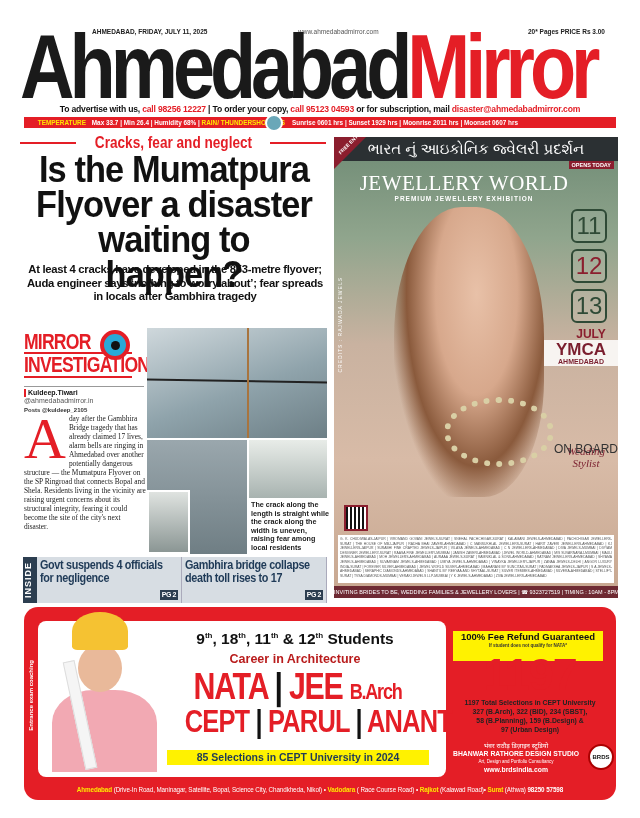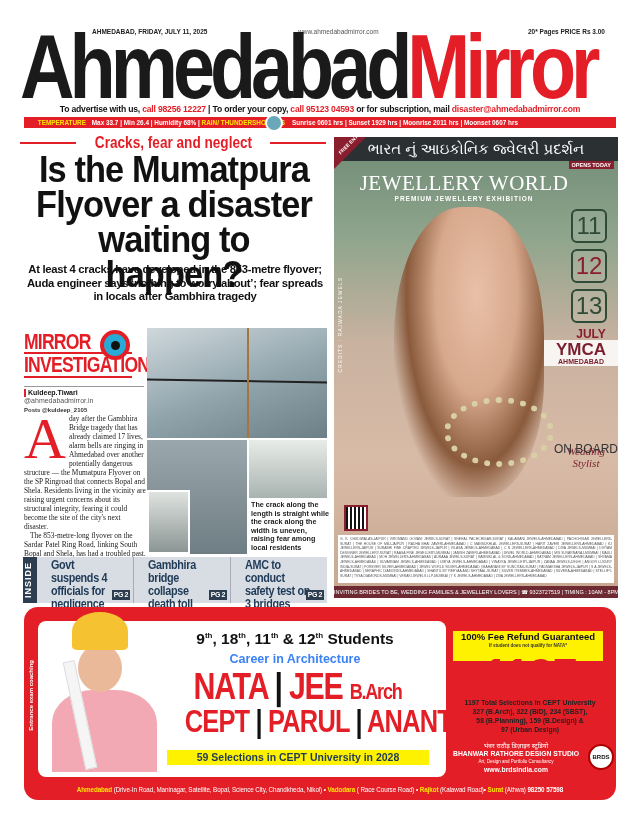--- a/index.html
+++ b/index.html
@@ -41,21 +41,21 @@
   .ph{position:absolute;background:linear-gradient(160deg,#cfd8dc,#8fa3ab 55%,#6d7f86);}
   .ph1{top:328px;left:147px;width:180px;height:110px;}
   .crack{position:absolute;height:2px;background:#222;}
   .ph2{top:440px;left:147px;width:100px;height:114px;background:linear-gradient(180deg,#9aa7ad,#6f7e84);}
   .ph3{top:440px;left:249px;width:78px;height:58px;background:linear-gradient(180deg,#e8ece8,#a8b3b0);}
   .ph4{top:490px;left:147px;width:43px;height:64px;background:linear-gradient(180deg,#dfe3e0,#8b9694);border:2px solid #fff;}
   .caption{top:501px;left:251px;width:78px;font-size:7.2px;line-height:8.6px;font-weight:bold;color:#222;}
   
   .inside{top:557px;left:23px;width:304px;height:46px;background:#d7dde3;display:flex;}
   .inside .lbl{width:14px;background:#2c3e50;color:#fff;font-weight:bold;font-size:9px;writing-mode:vertical-rl;transform:rotate(180deg);text-align:center;letter-spacing:1px;}
-  .inside .it{flex:1;padding:2px 14px;font-weight:bold;font-size:12.6px;line-height:13px;color:#1f3a57;border-right:1px solid #aab;position:relative;letter-spacing:-0.4px;}
+  .inside .it{flex:1;padding:2px 3px;font-weight:bold;font-size:12.6px;line-height:13px;color:#1f3a57;border-right:1px solid #aab;position:relative;letter-spacing:-0.4px;}
   .inside .it .t{display:block;transform:scaleX(0.86);transform-origin:left top;width:115%;}
   .inside .pg{position:absolute;right:3px;bottom:3px;background:#2c3e50;color:#fff;font-size:7px;padding:0 2px;line-height:10px;}
   
   .jad{top:137px;left:334px;width:284px;height:461px;background:linear-gradient(180deg,#6e8a74 0%,#90a58d 22%,#c9b2a0 45%,#d8bba7 70%,#c7a790 100%);overflow:hidden;}
   .jtop{position:absolute;top:0;left:0;width:284px;height:24px;background:#2b3033;color:#fff;font-size:15px;line-height:24px;text-align:center;}
   .free{position:absolute;top:0;left:0;width:0;height:0;border-top:32px solid #8b1e2e;border-right:32px solid transparent;}
   .freet{position:absolute;top:3px;left:1px;font-size:5px;color:#fff;transform:rotate(-45deg);font-weight:bold;line-height:5px;}
   .opens{position:absolute;top:24px;right:4px;background:#8b1e2e;color:#fff;font-size:5.5px;padding:1px 3px;font-weight:bold;}
   .jw{position:absolute;top:34px;left:0;width:260px;text-align:center;font-family:"Liberation Serif",serif;font-size:21px;color:#fff;letter-spacing:0.5px;}
   .jws{position:absolute;top:58px;left:0;width:260px;text-align:center;font-size:6.5px;color:#fff;font-weight:bold;letter-spacing:1px;}
@@ -77,21 +77,21 @@
   .bad{top:607px;left:24px;width:592px;height:193px;background:#e41e26;border-radius:14px;}
   .binner{position:absolute;top:14px;left:14px;width:408px;height:156px;background:#fff;border-radius:8px;}
   .girl{position:absolute;top:612px;left:52px;width:105px;height:160px;}
   .helmet{position:absolute;top:0;left:20px;width:56px;height:38px;border-radius:50% 50% 10% 10%;background:#f5c232;}
   .head{position:absolute;top:32px;left:26px;width:44px;height:48px;border-radius:50%;background:#e9b99a;}
   .shirt{position:absolute;top:78px;left:0;width:105px;height:82px;border-radius:40% 40% 0 0;background:#f2a9b3;}
   .roll{position:absolute;top:48px;left:22px;width:12px;height:110px;background:#f5f5f5;transform:rotate(-12deg);border:1px solid #ddd;}
   .vt{top:660px;left:28px;font-size:6px;color:#fff;writing-mode:vertical-rl;transform:rotate(180deg);font-weight:bold;}
   .std{top:630px;left:160px;width:270px;text-align:center;font-weight:bold;font-size:15.5px;color:#111;}
   .std sup{font-size:8px;}
-  .cia{top:652px;left:160px;width:270px;text-align:center;font-size:12.5px;color:#3b82f6;font-weight:bold;}
+  .cia{top:652px;left:160px;width:270px;text-align:center;font-size:12.5px;color:#b91c1c;font-weight:bold;}
   .nata{top:668px;left:160px;width:275px;text-align:center;font-weight:bold;font-size:37px;line-height:38px;color:#e41e26;letter-spacing:-1.5px;transform:scaleX(0.82);transform-origin:center top;white-space:nowrap;}
   .nata .k{color:#111;}
   .nata small{font-size:22px;}
   .cept{top:706px;left:160px;width:275px;text-align:center;font-weight:bold;font-size:31px;line-height:32px;color:#e41e26;letter-spacing:-1px;transform:scaleX(0.82);transform-origin:center top;white-space:nowrap;}
   .cept .k{color:#111;}
   .sel59{top:750px;left:167px;width:262px;height:15px;background:#fff200;text-align:center;font-weight:bold;font-size:10.5px;line-height:15px;color:#1f3a57;}
   .refund{top:631px;left:453px;width:150px;height:30px;background:#fff200;text-align:center;}
   .refund .a{font-weight:bold;font-size:9.5px;line-height:12px;color:#111;}
   .refund .b{font-size:4.5px;font-weight:bold;color:#333;}
   .big{top:651px;left:440px;width:180px;text-align:center;font-weight:bold;font-size:45px;line-height:48px;color:#e41e26;letter-spacing:-1px;}
@@ -146,44 +146,39 @@
 <div class="abs eye"></div>
 
 <div class="abs byline">
   <div class="n">Kuldeep.Tiwari</div>
   <div class="h">@ahmedabadmirror.in</div>
 </div>
 <div class="abs posts">Posts @kuldeep_2105</div>
 <div class="abs body">
   <span class="drop">A</span>
   <p>day after the Gambhira Bridge tragedy that has already claimed 17 lives, alarm bells are ringing in Ahmedabad over another potentially dangerous structure — the Mumatpura Flyover on the SP Ringroad that connects Bopal and Shela. Residents living in the vicinity are raising urgent concerns about its structural integrity, fearing it could become the site of the city's next disaster.</p>
-  <p><span>The 853-metre-long flyover on the Sardar Patel Ring Road, linking South Bopal and Shela, has had a troubled past.</span> <span class="pg4">PAGE 4 »</span></p>
 </div>
 
 <div class="ph ph1">
   <div class="crack" style="top:52px;left:0;width:180px;transform:rotate(1deg)"></div>
   <div class="crack" style="top:0;left:100px;width:2px;height:110px;background:#a8743e"></div>
 </div>
 <div class="ph ph2"></div>
 <div class="ph ph3"></div>
 <div class="ph ph4"></div>
 <div class="abs caption">The crack along the length is straight while the crack along the width is uneven, raising fear among local residents</div>
 
 <div class="abs inside">
   <div class="lbl">INSIDE</div>
   <div class="it">
       <span class="t">Govt suspends 4 officials for negligence</span>
       <span class="pg">PG 2</span>
     </div>
   <div class="it">
       <span class="t">Gambhira bridge collapse death toll rises to 17</span>
-      <span class="pg">PG 2</span>
-    </div>
-  <div class="it" style="border-right:none">
-      <span class="t">AMC to conduct safety test on 3 bridges</span>
       <span class="pg">PG 2</span>
     </div>
 </div>
 
 <div class="abs jad">
   <div class="face"></div>
   <div class="neck"></div>
   <div class="jtop">ભારત નું આઇકોનિક જ્વેલરી પ્રદર્શન</div>
   <div class="free"></div>
   <div class="freet">FREE ENTRY</div>
@@ -213,21 +208,21 @@
   <div class="shirt"></div>
   <div class="head"></div>
   <div class="helmet"></div>
   <div class="roll"></div>
 </div>
 <div class="abs vt">Entrance exam coaching</div>
 <div class="abs std"><span>9</span><sup>th</sup><span>, 18</span><sup>th</sup><span>, 11</span><sup>th</sup><span> &amp; 12</span><sup>th</sup><span> Students</span></div>
 <div class="abs cia">Career in Architecture</div>
 <div class="abs nata"><span>NATA</span><span class="k"> | </span><span>JEE</span> <small>B.Arch</small></div>
 <div class="abs cept"><span>CEPT</span> <span class="k">|</span> <span>PARUL</span> <span class="k">|</span> <span>ANANT</span></div>
-<div class="abs sel59">59 Selections in CEPT University in 2028</div>
+<div class="abs sel59">85 Selections in CEPT University in 2024</div>
 <div class="abs refund">
   <div class="a">100% Fee Refund Guaranteed</div>
   <div class="b">If student does not qualify for NATA*</div>
 </div>
 <div class="abs big">1197</div>
 <div class="abs sels">
   <div>1197 Total Selections in CEPT University</div>
   <div>327 (B.Arch), 322 (BID), 234 (SBST),</div>
   <div>58 (B.Planning), 159 (B.Design) &amp;</div>
   <div>97 (Urban Design)</div>

